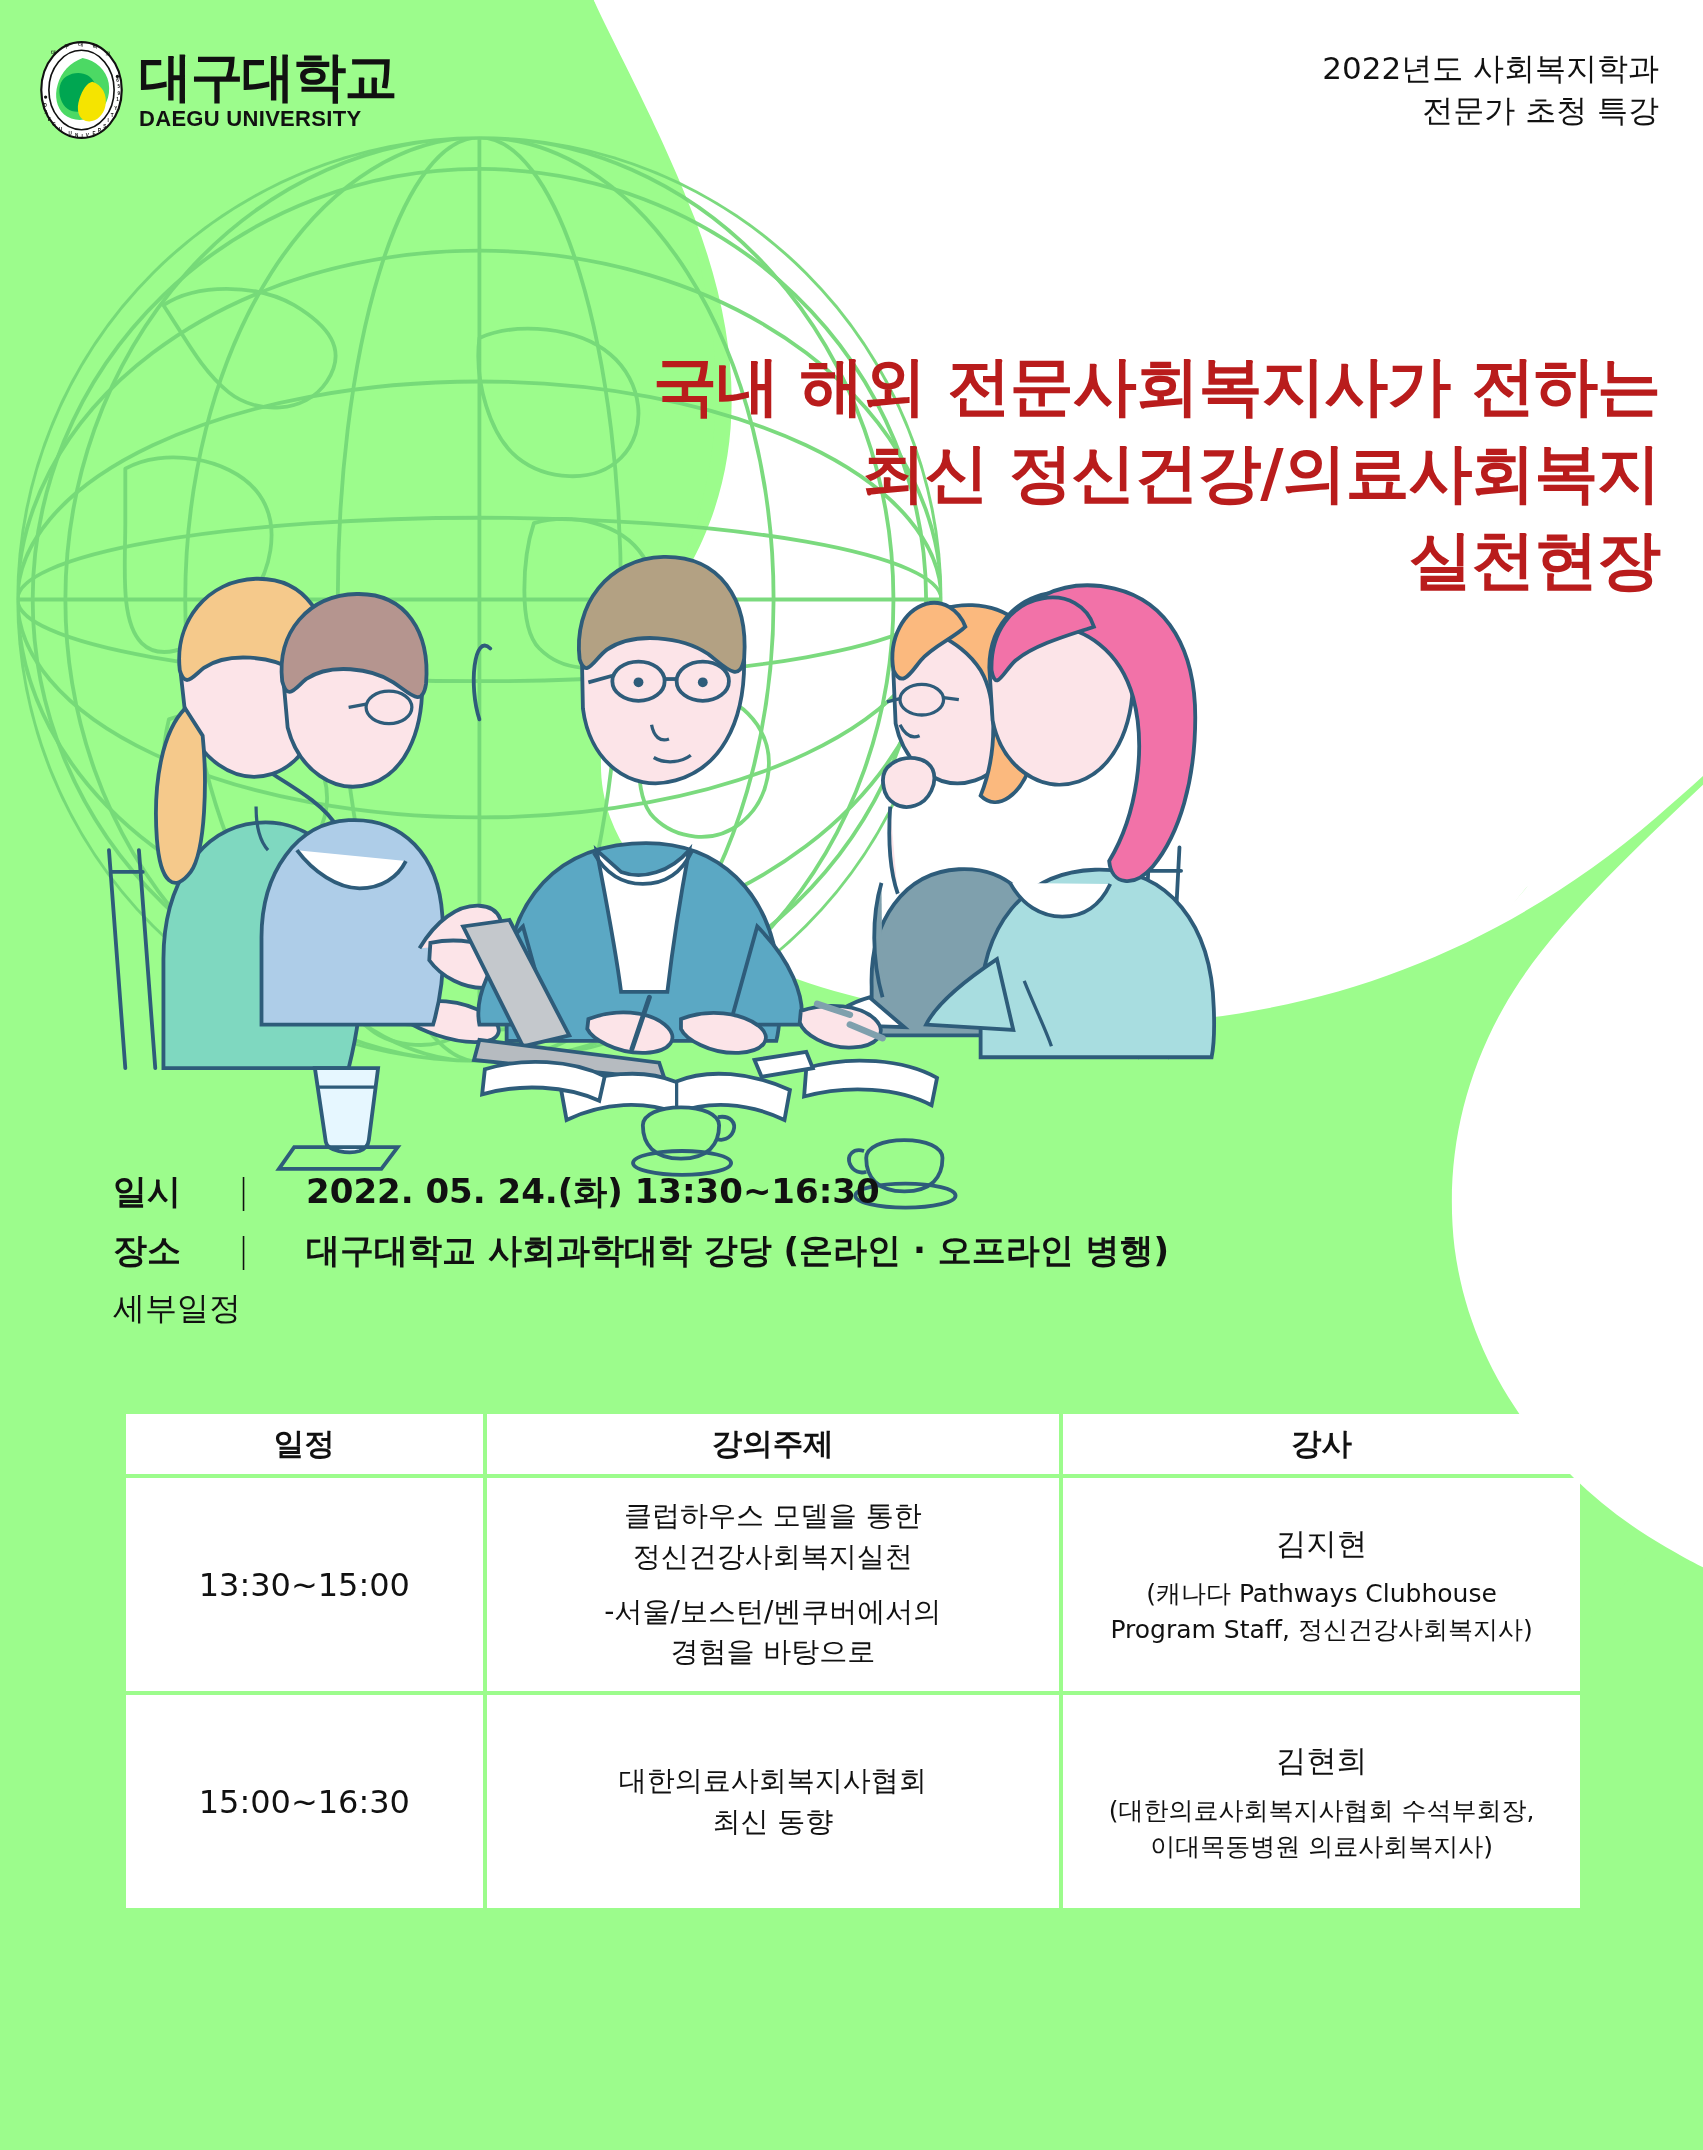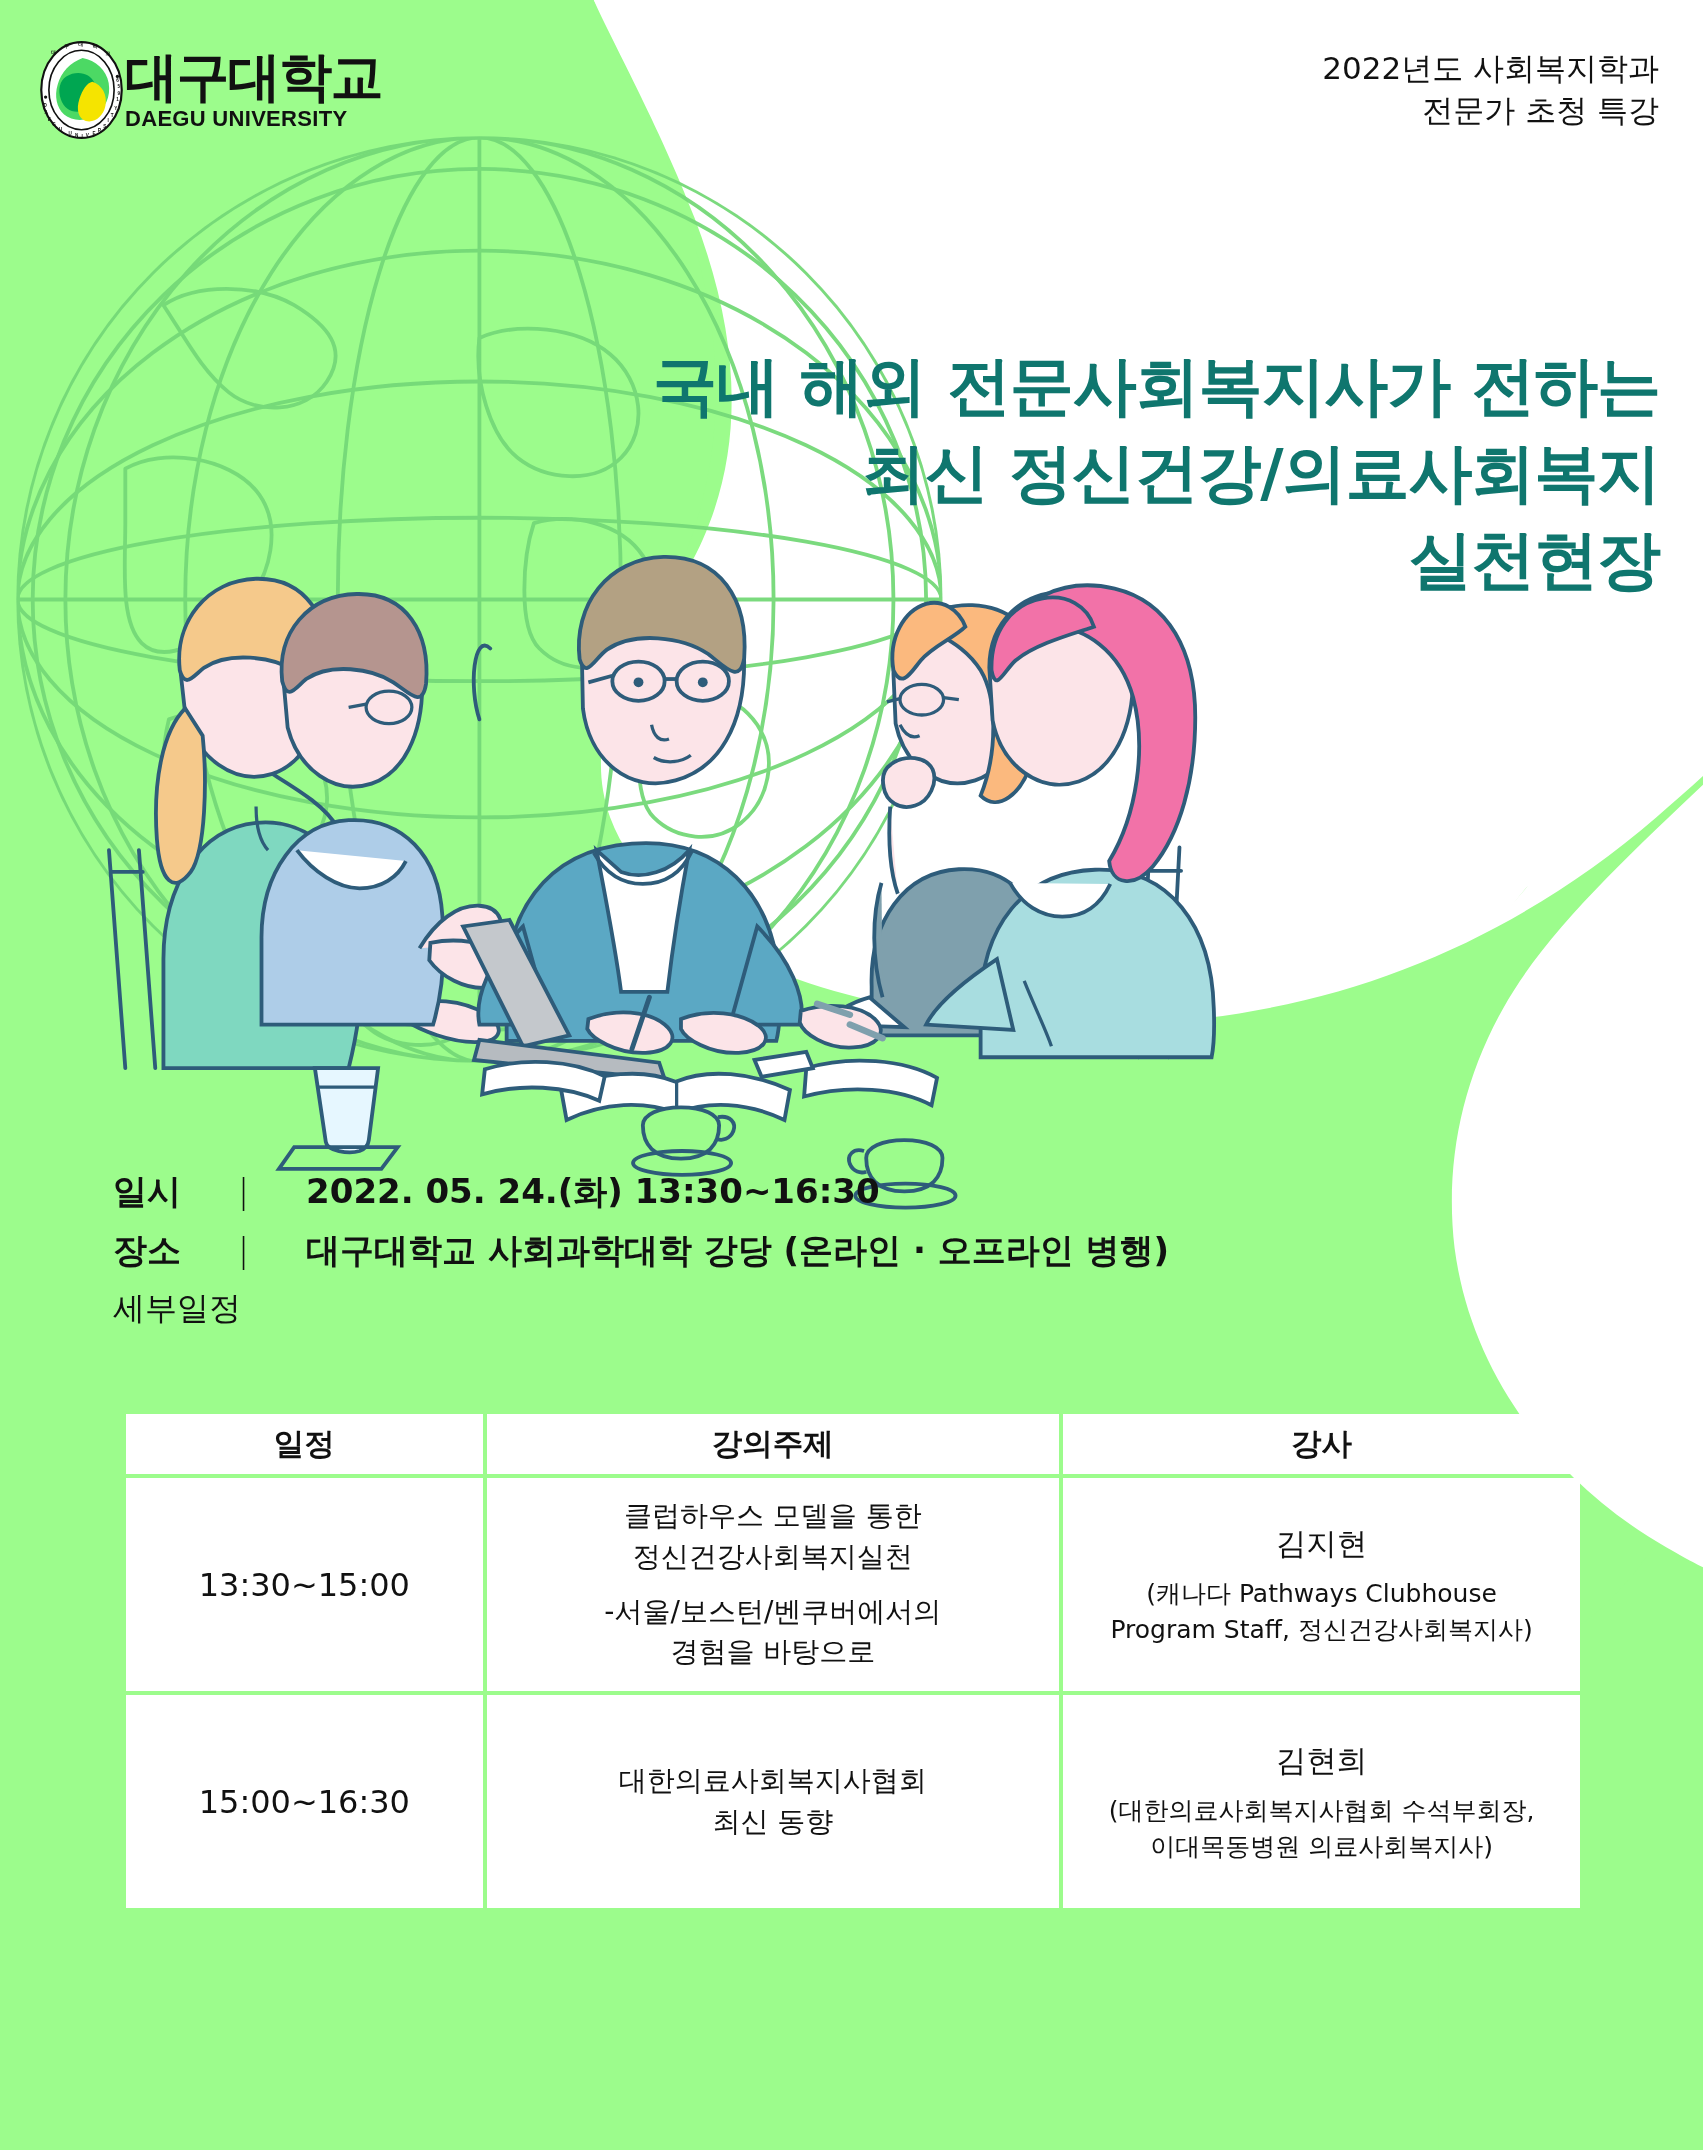--- a/index.html
+++ b/index.html
@@ -11,21 +11,21 @@
     background:#ffffff;
   }
 
   
   #bg-layer { position:absolute; inset:0; z-index:0; }
   #bg-layer svg { display:block; width:100%; height:100%; }
 
   
   .logo-block {
     position:absolute; left:38px; top:38px;
-    display:flex; align-items:center; z-index:20;
+    display:flex; align-items:center; gap:14px; z-index:20;
   }
   .logo-seal { width:87px; height:104px; flex:0 0 auto; }
   .logo-words { display:flex; flex-direction:column; line-height:1; }
   .logo-ko {
     font-size:53px; font-weight:bold; color:#111; letter-spacing:-1.6px;
     font-family:"DejaVu Sans","Liberation Sans",sans-serif;
   }
   .logo-en {
     font-size:22px; font-weight:bold; color:#111; letter-spacing:0.3px;
     margin-top:4.4px;
@@ -36,21 +36,21 @@
     position:absolute; right:44px; top:48px; z-index:20;
     text-align:right; color:#111;
     font-size:31px; line-height:1.34; font-weight:400;
     font-family:"DejaVu Sans","Liberation Sans",sans-serif;
   }
   .kicker div { white-space:nowrap; }
 
   
   .title-block {
     position:absolute; right:43px; top:343px; z-index:20;
-    text-align:right; color:#0f766e;
+    text-align:right; color:#b91c1c;
     font-size:64px; font-weight:bold; line-height:1.36;
     letter-spacing:-1.1px;
     font-family:"DejaVu Sans","Liberation Sans",sans-serif;
   }
   .title-block div { white-space:nowrap; }
 
   
   .info-block {
     position:absolute; left:113px; top:1174px; z-index:20;
     color:#111;

